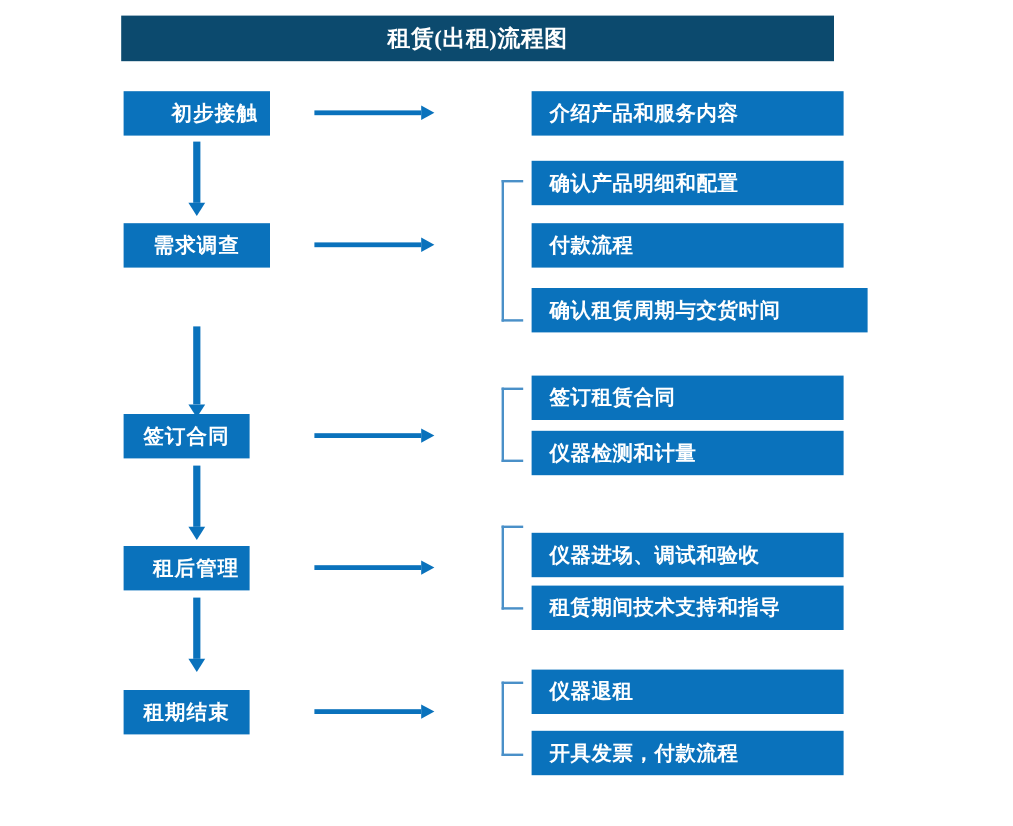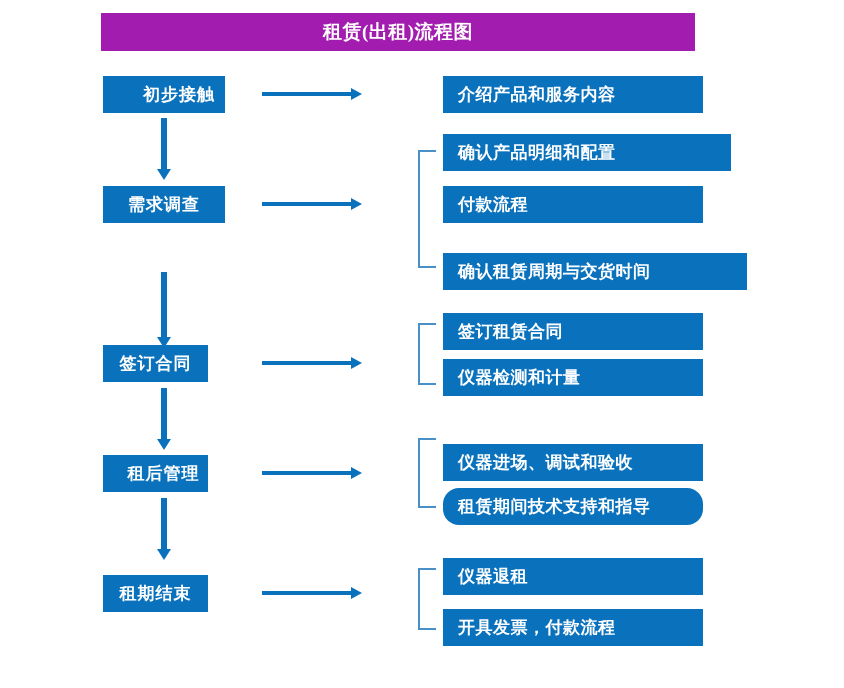--- a/index.html
+++ b/index.html
@@ -16,21 +16,21 @@
     overflow: hidden;
   }
 
   
   .title-bar {
     position: absolute;
     left: 101px;
     top: 13px;
     width: 594px;
     height: 38px;
-    background: #a21caf;
+    background: #0c4a6e;
     color: #ffffff;
     font-size: 19px;
     font-weight: bold;
     display: flex;
     align-items: center;
     justify-content: center;
     letter-spacing: 0.5px;
   }
 
   
@@ -131,23 +131,23 @@
 
   <div class="box left" style="left:103px; top:186px; width:122px; height:37px;text-align:right;">需求调查</div>
 
   <div class="h-arrow" style="left:262px; top:198px; width:100px;">
     <div class="shaft" style="width:89px;"></div>
     <div class="head" style="left:89px;"></div>
   </div>
 
   <div class="bracket" style="left:418px; top:150px; height:118px;"></div>
 
-  <div class="box right" style="left:443px; top:134px; width:288px; height:37px;">确认产品明细和配置</div>
+  <div class="box right" style="left:443px; top:134px; width:260px; height:37px;">确认产品明细和配置</div>
   <div class="box right" style="left:443px; top:186px; width:260px; height:37px;">付款流程</div>
-  <div class="box right" style="left:443px; top:240px; width:304px; height:37px;margin-top:13px;">确认租赁周期与交货时间</div>
+  <div class="box right" style="left:443px; top:240px; width:280px; height:37px;">确认租赁周期与交货时间</div>
 
   <div class="v-arrow" style="left:157px; top:272px; height:76px;">
     <div class="shaft" style="height:65px;"></div>
     <div class="head" style="top:65px;"></div>
   </div>
 
   <div class="box left" style="left:103px; top:345px; width:105px; height:37px;">签订合同</div>
 
   <div class="h-arrow" style="left:262px; top:357px; width:100px;">
     <div class="shaft" style="width:89px;"></div>
@@ -167,21 +167,21 @@
   <div class="box left" style="left:103px; top:455px; width:105px; height:37px;padding-left:16px;">租后管理</div>
 
   <div class="h-arrow" style="left:262px; top:467px; width:100px;">
     <div class="shaft" style="width:89px;"></div>
     <div class="head" style="left:89px;"></div>
   </div>
 
   <div class="bracket" style="left:418px; top:438px; height:70px;"></div>
 
   <div class="box right" style="left:443px; top:444px; width:260px; height:37px;">仪器进场、调试和验收</div>
-  <div class="box right" style="left:443px; top:488px; width:260px; height:37px;border-radius:16px;">租赁期间技术支持和指导</div>
+  <div class="box right" style="left:443px; top:488px; width:260px; height:37px;">租赁期间技术支持和指导</div>
 
   <div class="v-arrow" style="left:157px; top:498px; height:62px;">
     <div class="shaft" style="height:51px;"></div>
     <div class="head" style="top:51px;"></div>
   </div>
 
   <div class="box left" style="left:103px; top:575px; width:105px; height:37px;">租期结束</div>
 
   <div class="h-arrow" style="left:262px; top:587px; width:100px;">
     <div class="shaft" style="width:89px;"></div>

